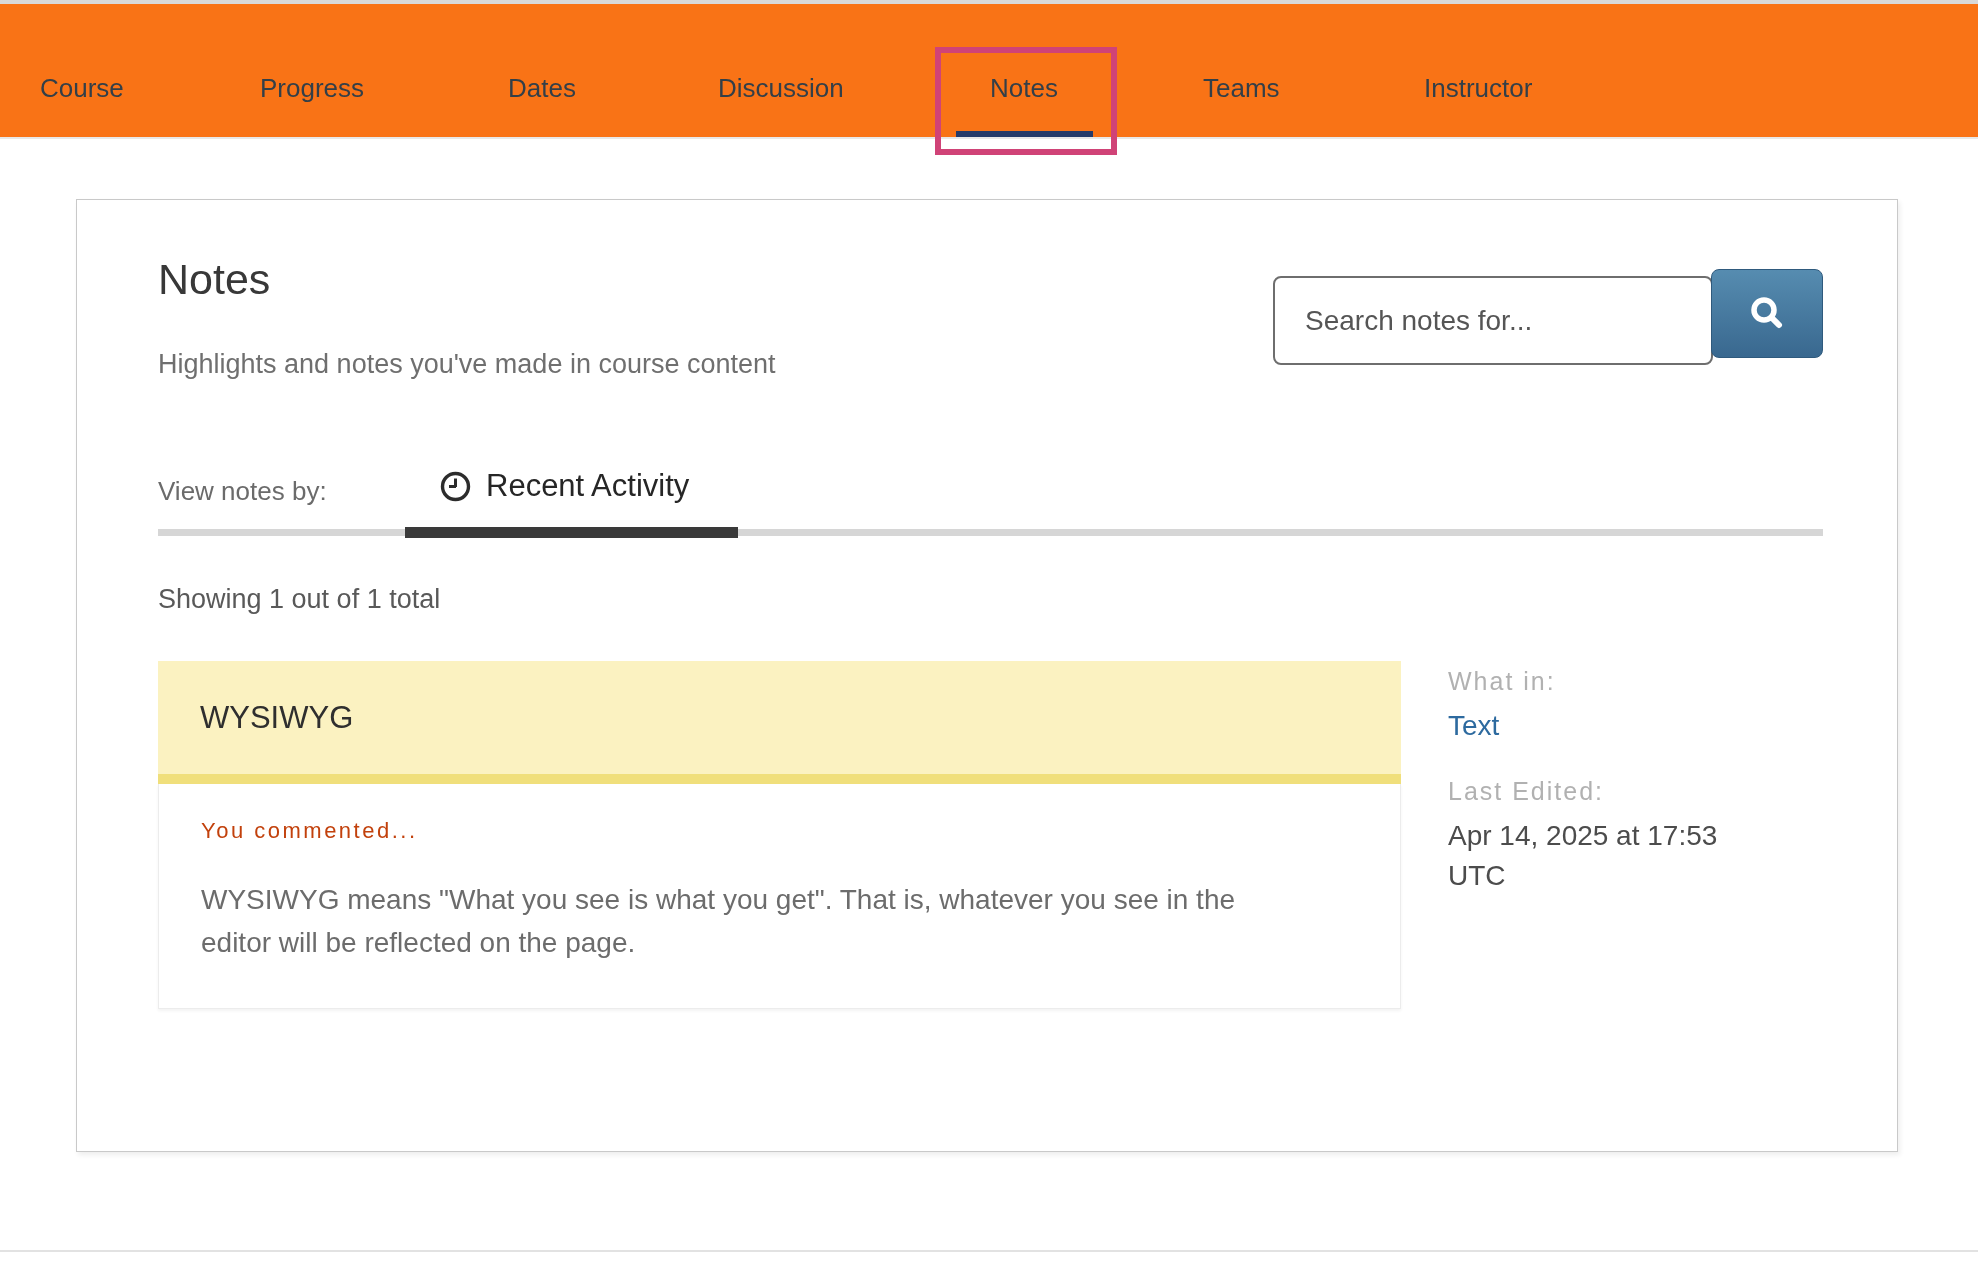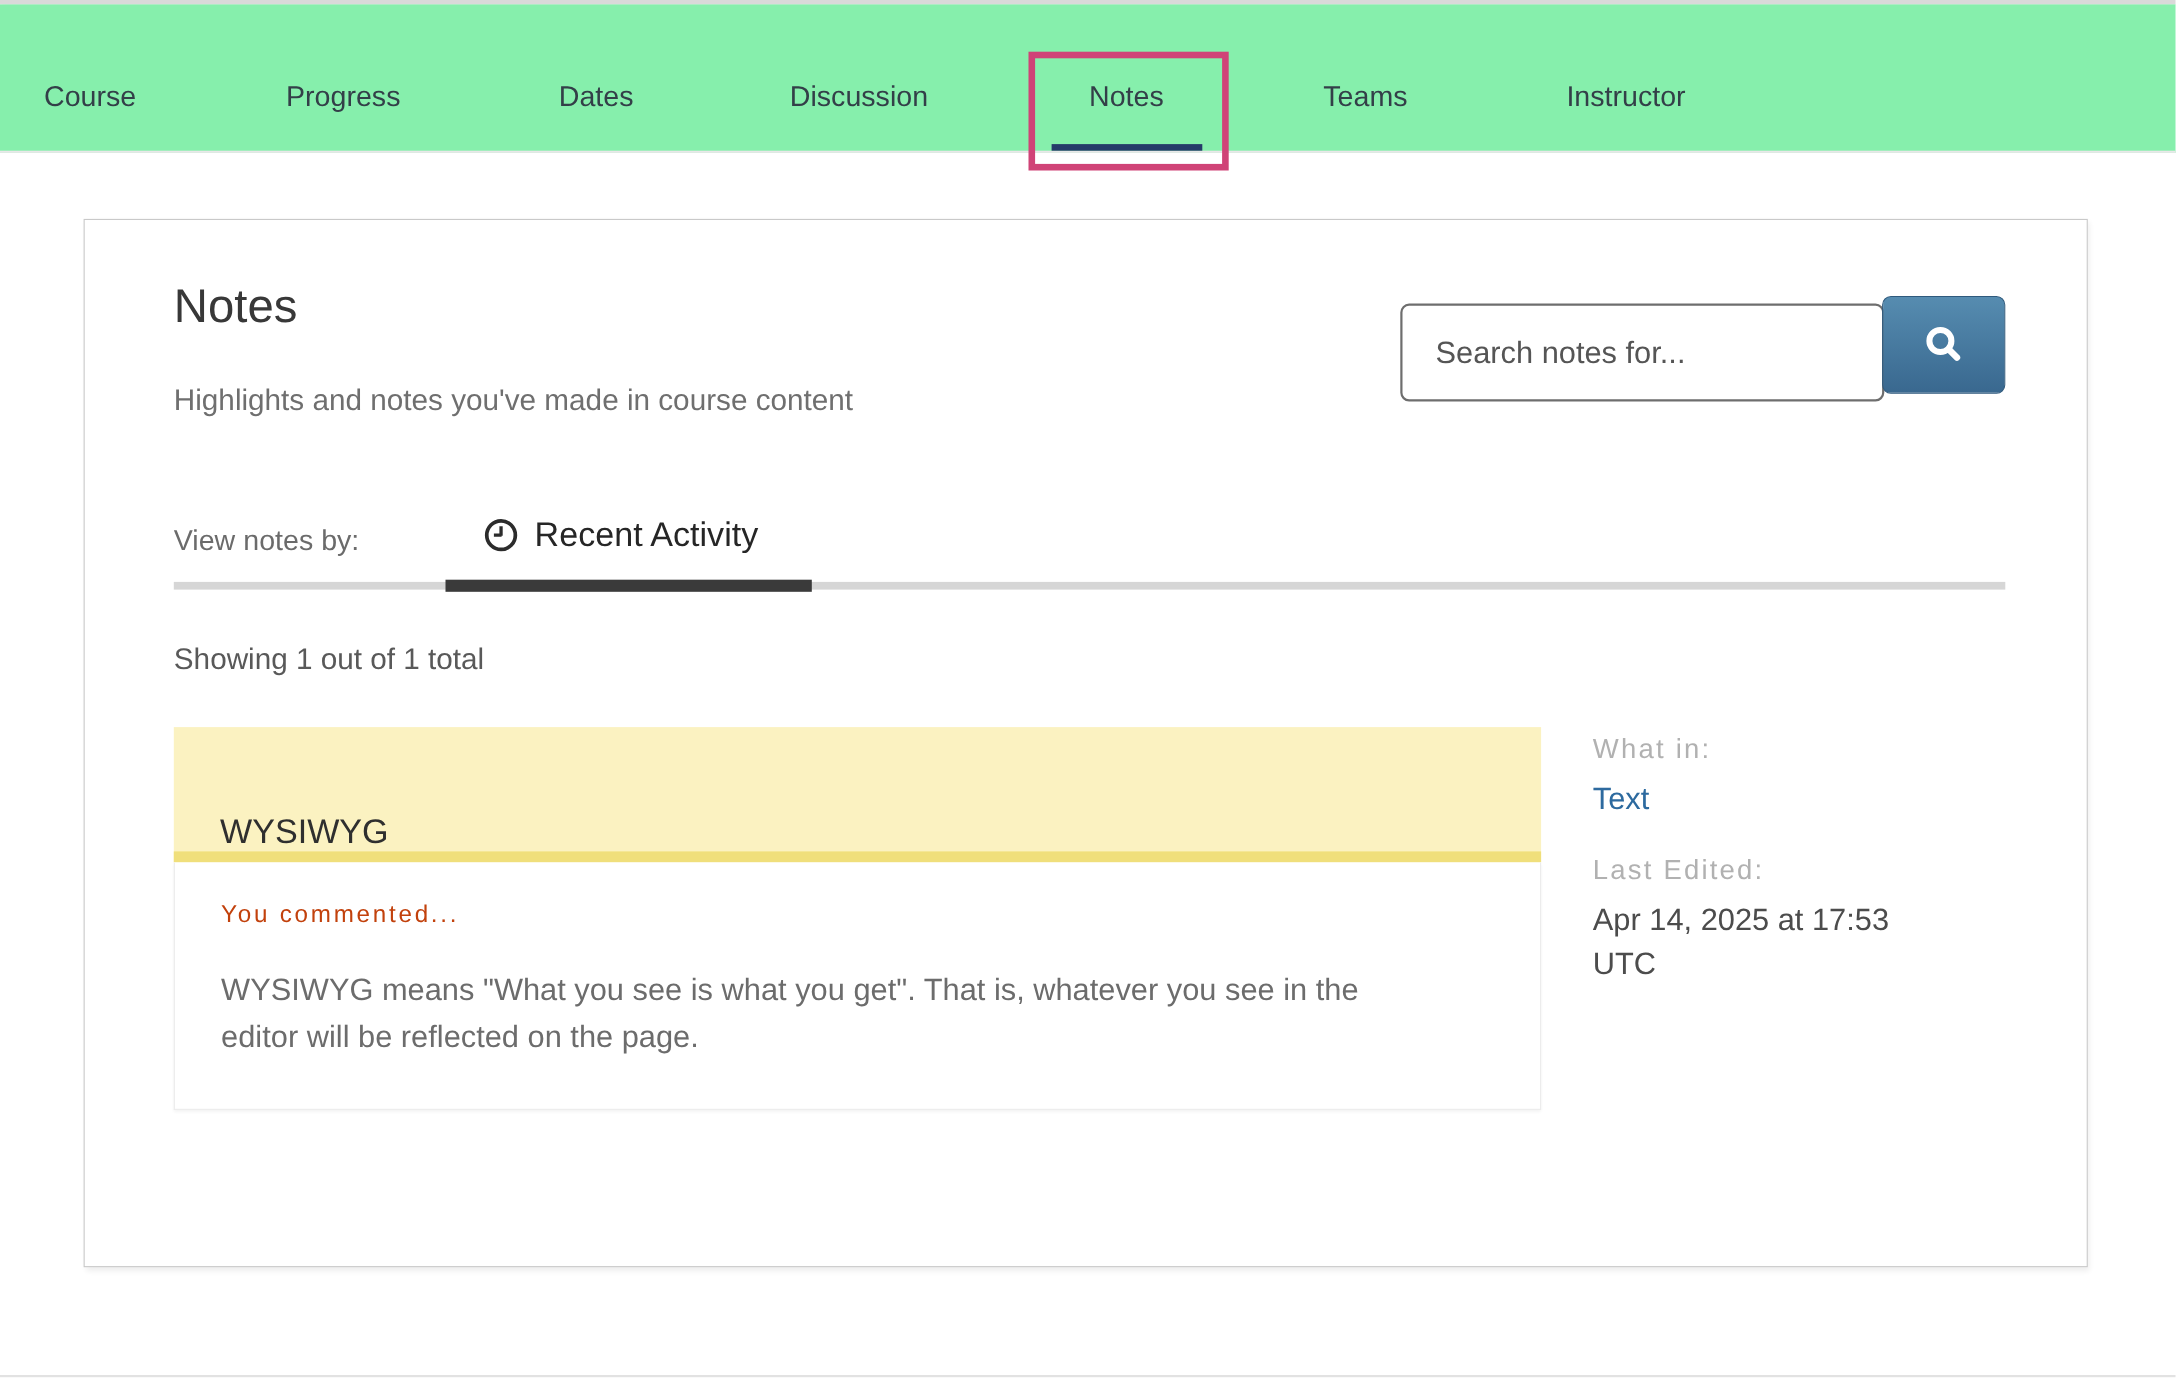--- a/index.html
+++ b/index.html
@@ -11,21 +11,21 @@
 
   
   .top-edge {
     position:absolute; top:0; left:0; width:100%; height:4px;
     background:#d9d9d9; box-shadow:0 3px 7px rgba(0,0,0,0.10);
   }
 
   
   .course-nav {
     position:absolute; top:4px; left:0; right:0; height:135px;
-    border-bottom:2px solid #e8e8e8; background:#86efac;
+    border-bottom:2px solid #e8e8e8; background:#f97316;
   }
   .nav-tab {
     position:absolute; top:84px; transform:translateY(-50%);
     font-size:26px; color:#333f48; cursor:pointer; white-space:nowrap;
   }
   .active-underline {
     position:absolute; left:956px; top:131px; width:137px; height:6px;
     background:#253a69; z-index:3;
   }
   .annotation-box {
@@ -78,21 +78,21 @@
     position:absolute; left:81px; top:384px; font-size:27px; color:#595959;
   }
 
   
   .note-row {
     position:absolute; left:81px; top:461px; display:flex; align-items:flex-start;
   }
   .note-card { width:1243px; }
   .note-head {
     height:123px; background:#fbf2c1; border-bottom:10px solid #f0df7b;
-    display:flex; align-items:flex-end; padding-left:42px;
+    display:flex; align-items:center; padding-left:42px;
     font-size:31px; color:#2f2f2f;
   }
   .note-body {
     border:1px solid #ececec; border-top:none; background:#fff;
     padding:34px 42px 44px 42px; box-shadow:0 2px 3px rgba(0,0,0,0.05);
   }
   .commented-label {
     font-size:22px; color:#c2410c; letter-spacing:2.5px; margin-bottom:35px;
   }
   .comment-text {

